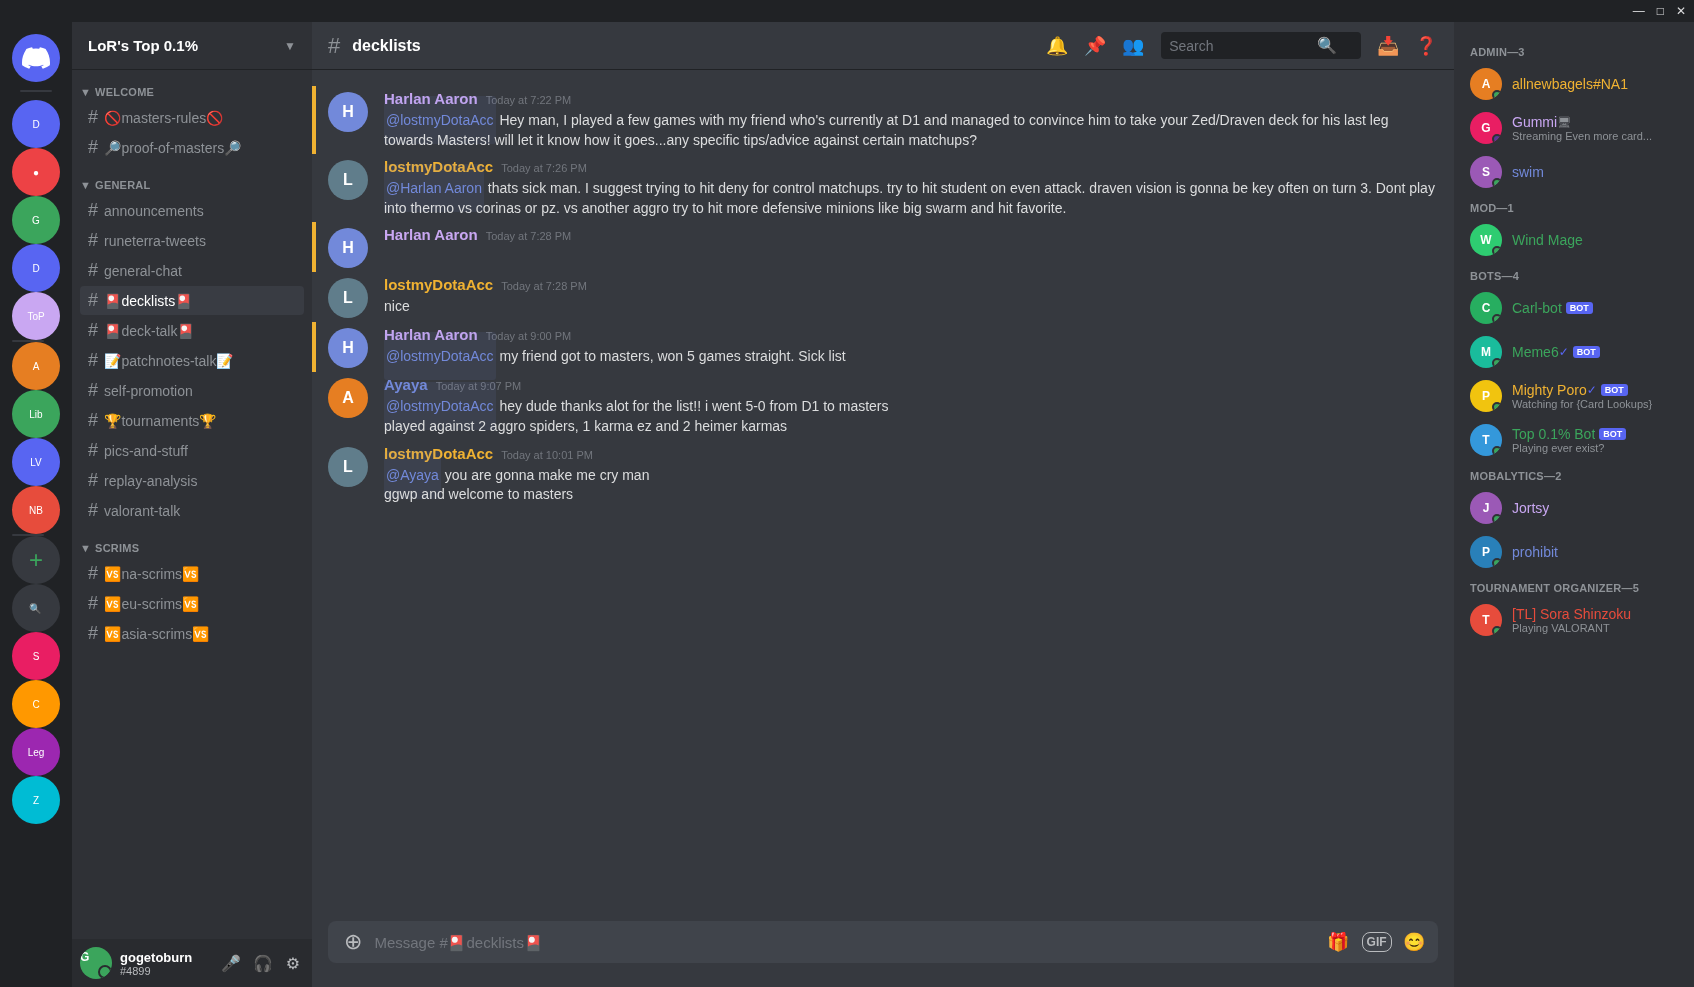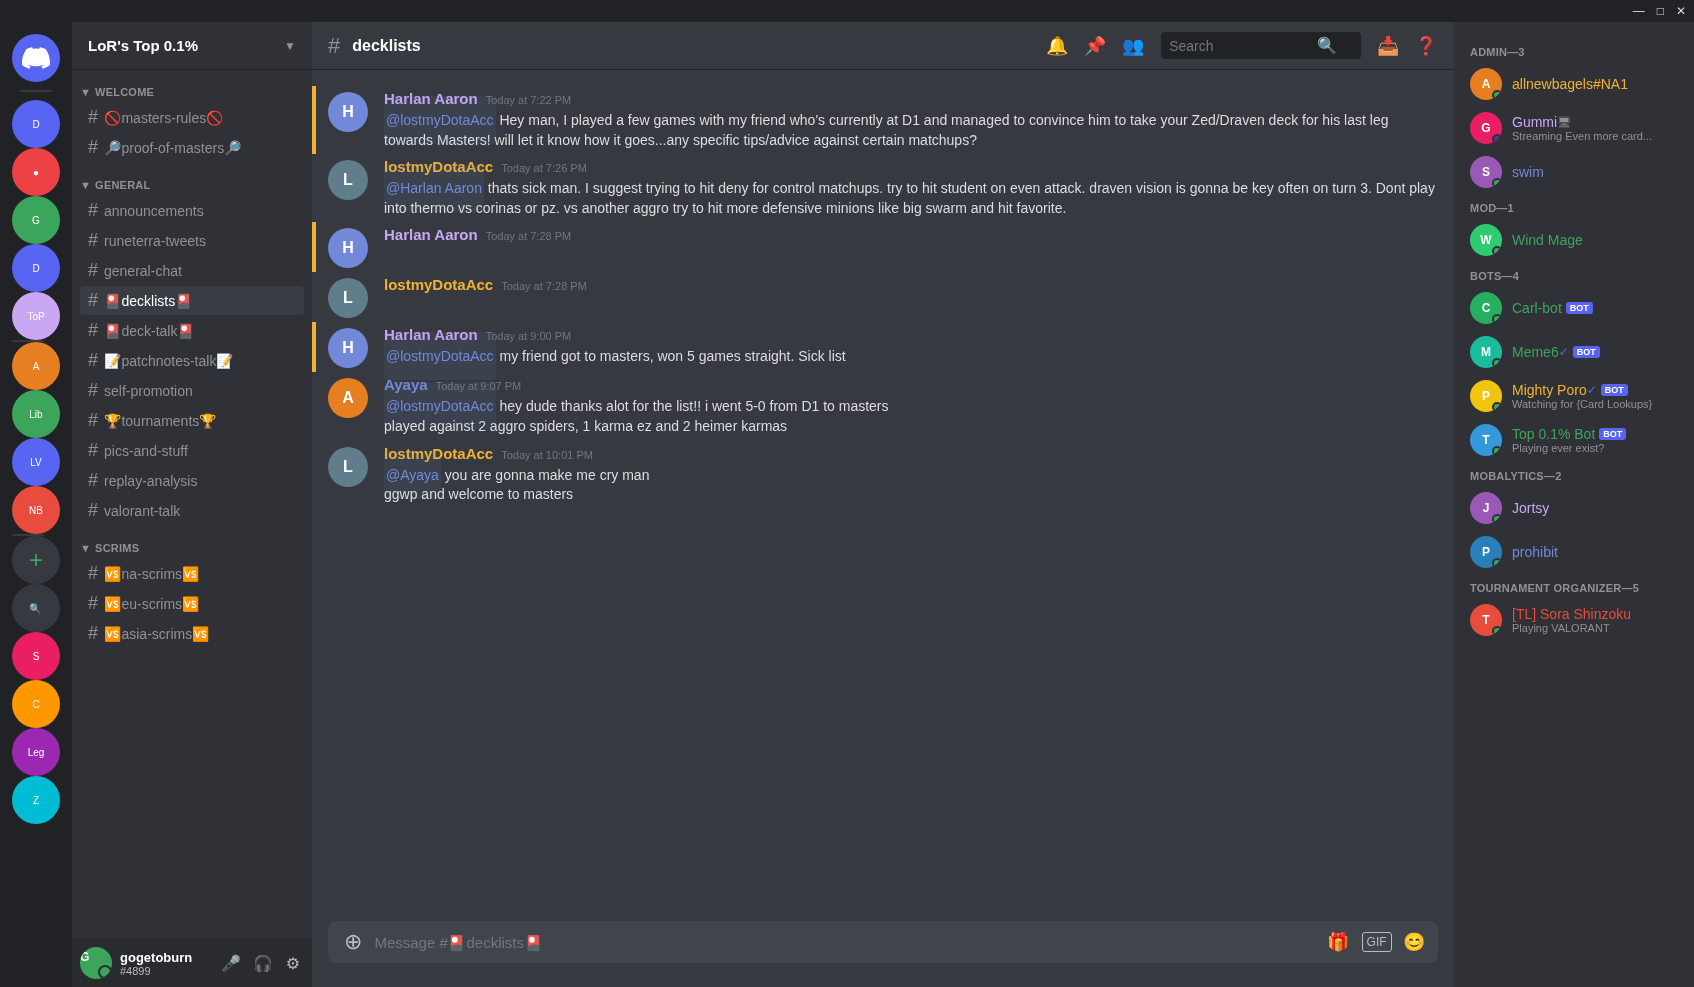--- a/index.html
+++ b/index.html
@@ -279,20 +279,21 @@
             </div>
           </div>
         </div>
         <div class="message-group">
           <div class="message-avatar" style="background: rgb(96, 125, 139);">L</div>
           <div class="message-content">
             <div class="message-header">
               <span class="message-author gold">lostmyDotaAcc</span>
               <span class="message-timestamp">Today at 7:28 PM</span>
             </div>
+            <div class="message-text">nice</div>
           </div>
         </div>
         <div class="message-group" style="border-left: 4px solid rgb(240, 178, 50); padding-left: 12px;">
           <div class="message-avatar" style="background: rgb(114, 137, 218);">H</div>
           <div class="message-content">
             <div class="message-header">
               <span class="message-author purple">Harlan Aaron</span>
               <span class="message-timestamp">Today at 9:00 PM</span>
             </div>
             <div class="message-text"><span class="message-mention">@lostmyDotaAcc</span> my friend got to masters, won 5 games straight. Sick list</div>
@@ -319,21 +320,21 @@
           </div>
         </div>
       </div>
 
     <div class="message-input-area">
       <div class="message-input-box">
         <span class="msg-add-btn">⊕</span>
         <input class="msg-input" type="text" placeholder="Message #🎴decklists🎴" style="">
         <div class="msg-actions">
           <span class="msg-action-btn">🎁</span>
-          <span class="msg-action-btn" style="font-size:12px;font-weight:400;border:1px solid #b9bbbe;padding:2px 4px;border-radius:3px;">GIF</span>
+          <span class="msg-action-btn" style="font-size:12px;font-weight:700;border:1px solid #b9bbbe;padding:2px 4px;border-radius:8px;">GIF</span>
           <span class="msg-action-btn">😊</span>
         </div>
       </div>
     </div>
   </div>
 
   <div class="members-sidebar" id="members-sidebar">
   <div class="members-category">ADMIN—3</div>
       <div class="member-item">
         <div class="member-avatar" style="background: rgb(230, 126, 34);">A<div class="status-dot online"></div></div>

